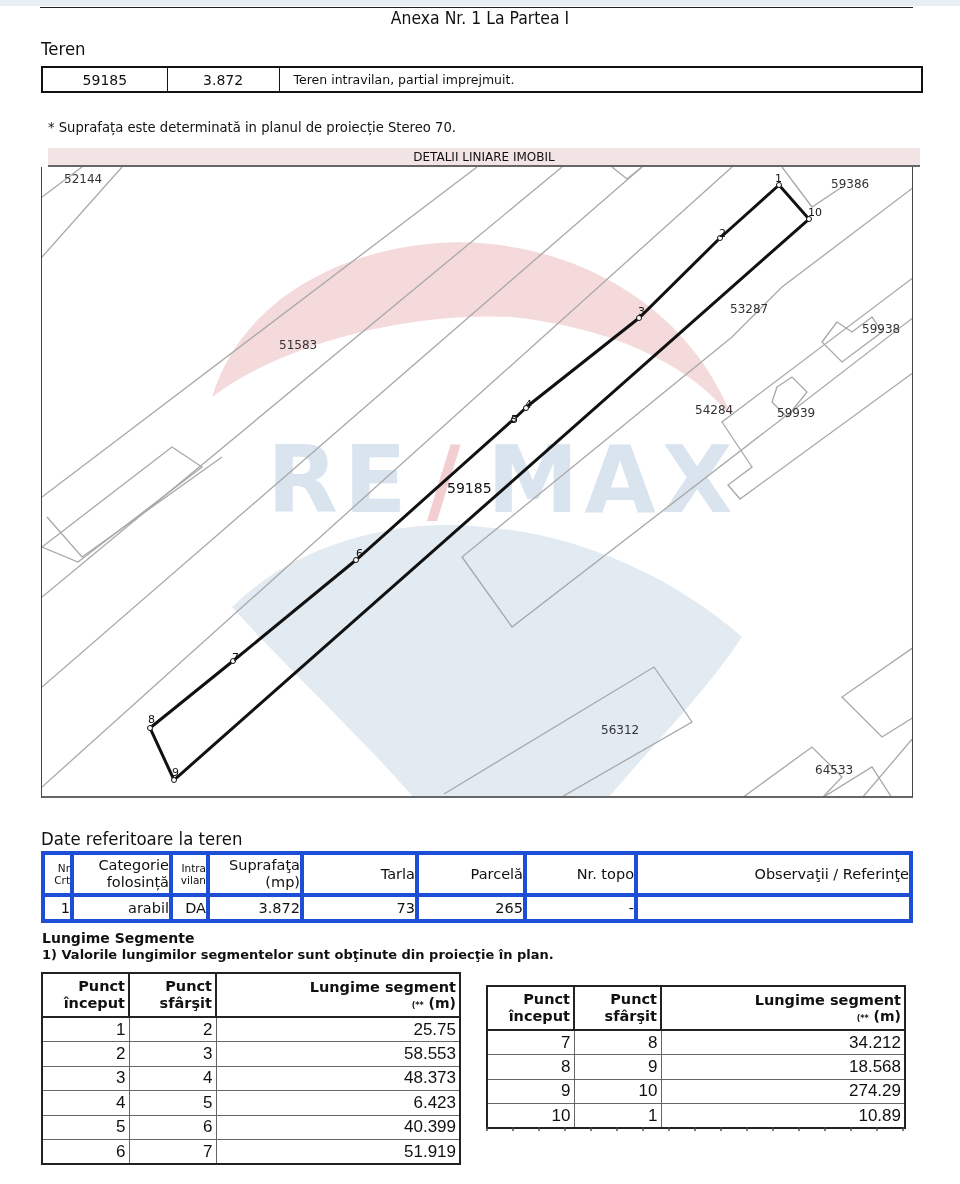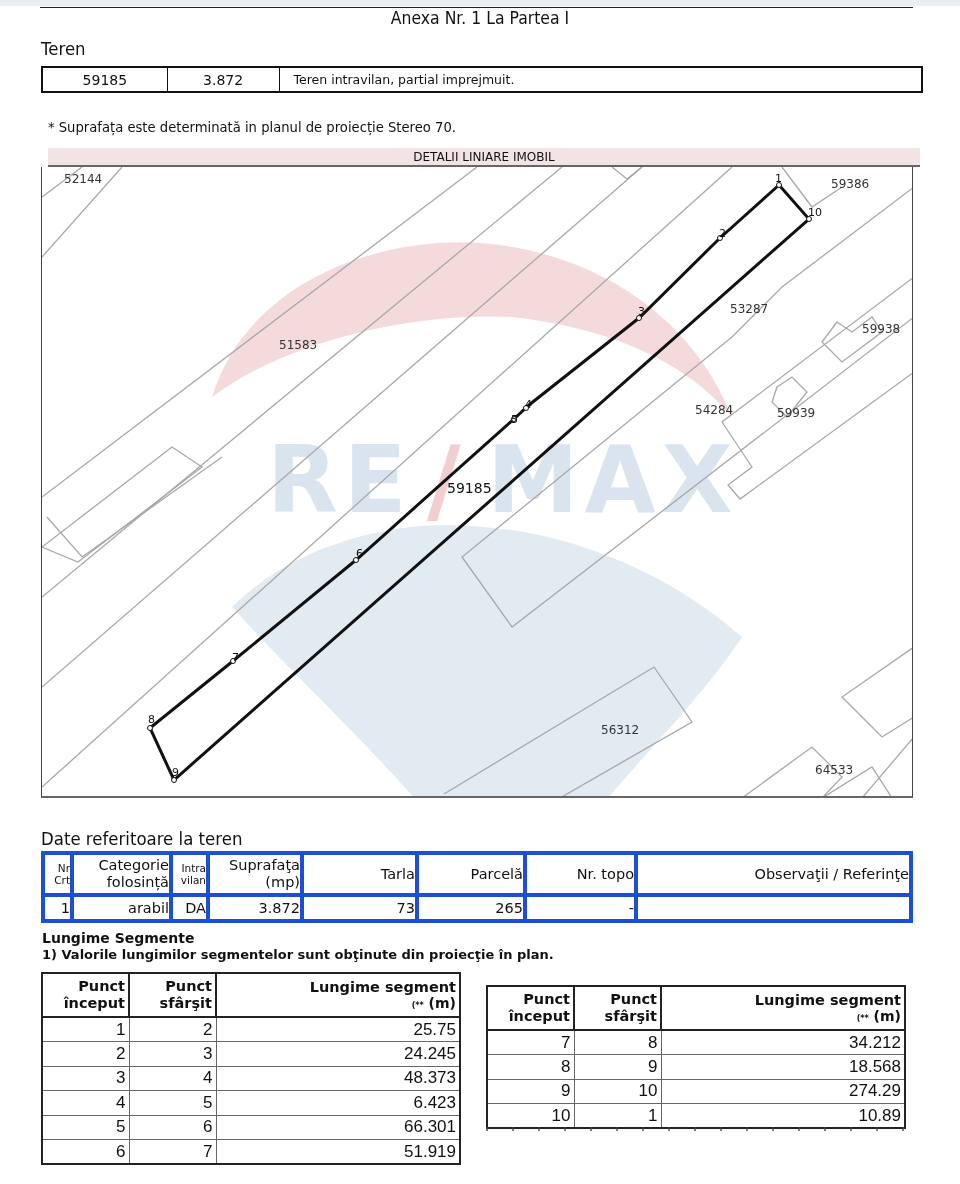--- a/index.html
+++ b/index.html
@@ -203,36 +203,36 @@
     </td>
   </tr>
   <tr>
         <td>1</td>
         <td>2</td>
         <td>25.75</td>
       </tr>
   <tr>
         <td>2</td>
         <td>3</td>
-        <td>24.245</td>
+        <td>58.553</td>
       </tr>
   <tr>
         <td>3</td>
         <td>4</td>
         <td>48.373</td>
       </tr>
   <tr>
         <td>4</td>
         <td>5</td>
         <td>6.423</td>
       </tr>
   <tr>
         <td>5</td>
         <td>6</td>
-        <td>66.301</td>
+        <td>40.399</td>
       </tr>
   <tr>
         <td>6</td>
         <td>7</td>
         <td>51.919</td>
       </tr>
 </tbody>
   </table>
 
 <table class="seg-table seg-right">

